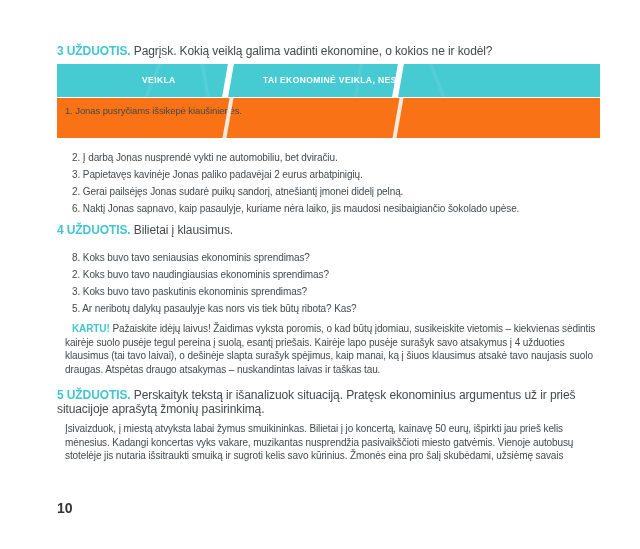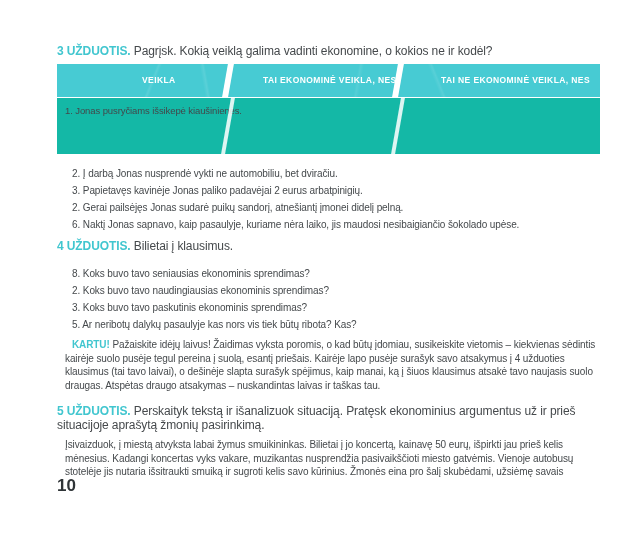--- a/index.html
+++ b/index.html
@@ -66,23 +66,23 @@
     position: absolute;
     top: -3px; bottom: -3px;
     width: 6px;
     background: #ffffff;
     transform: skewX(-10deg);
   }
   .econ-table-header .d1 { left: 168px; }
   .econ-table-header .d2 { left: 338px; }
   .econ-table-row {
     position: relative;
-    height: 56px;
+    height: 40px;
     margin-top: 1px;
-    background: #14b8a6;
+    background: #f97316;
     overflow: hidden;
   }
   .econ-table-row .divider { width: 4px; opacity: 0.85; }
   .econ-table-row .d1 { left: 169px; }
   .econ-table-row .d2 { left: 339px; }
   .econ-row-text {
     padding: 6px 0 0 8px;
     font-size: 9.5px;
     color: #43484b;
   }
@@ -104,42 +104,41 @@
   }
   .t5-heading { margin-top: 13px; line-height: 13.5px; }
   .t5-body {
     margin-top: 6px;
     padding-left: 8px;
     line-height: 13.5px;
   }
 
   .page-number {
     position: absolute;
-    left: 57px; top: 476px;
-    font-size: 17px;
+    left: 57px; top: 500px;
+    font-size: 14px;
     font-weight: bold;
     color: #2f3437;
   }
 </style>
 </head>
 <body>
 
 <div class="page">
   <div class="content">
 
     <div class="task-heading t3-heading">
       <span class="task-label">3 UŽDUOTIS.</span>
       <span>Pagrįsk. Kokią veiklą galima vadinti ekonomine, o kokios ne ir kodėl?</span>
     </div>
 
     <div class="econ-table">
       <div class="econ-table-header">
         <div class="econ-th c1">VEIKLA</div>
         <div class="econ-th c2">TAI EKONOMINĖ VEIKLA, NES</div>
-        <div class="econ-th c3">TAI NE EKONOMINĖ VEIKLA, NES</div>
         <div class="divider d1"></div>
         <div class="divider d2"></div>
       </div>
       <div class="econ-table-row">
         <div class="econ-row-text">1. Jonas pusryčiams išsikepė kiaušinienės.</div>
         <div class="divider d1"></div>
         <div class="divider d2"></div>
       </div>
     </div>
 

